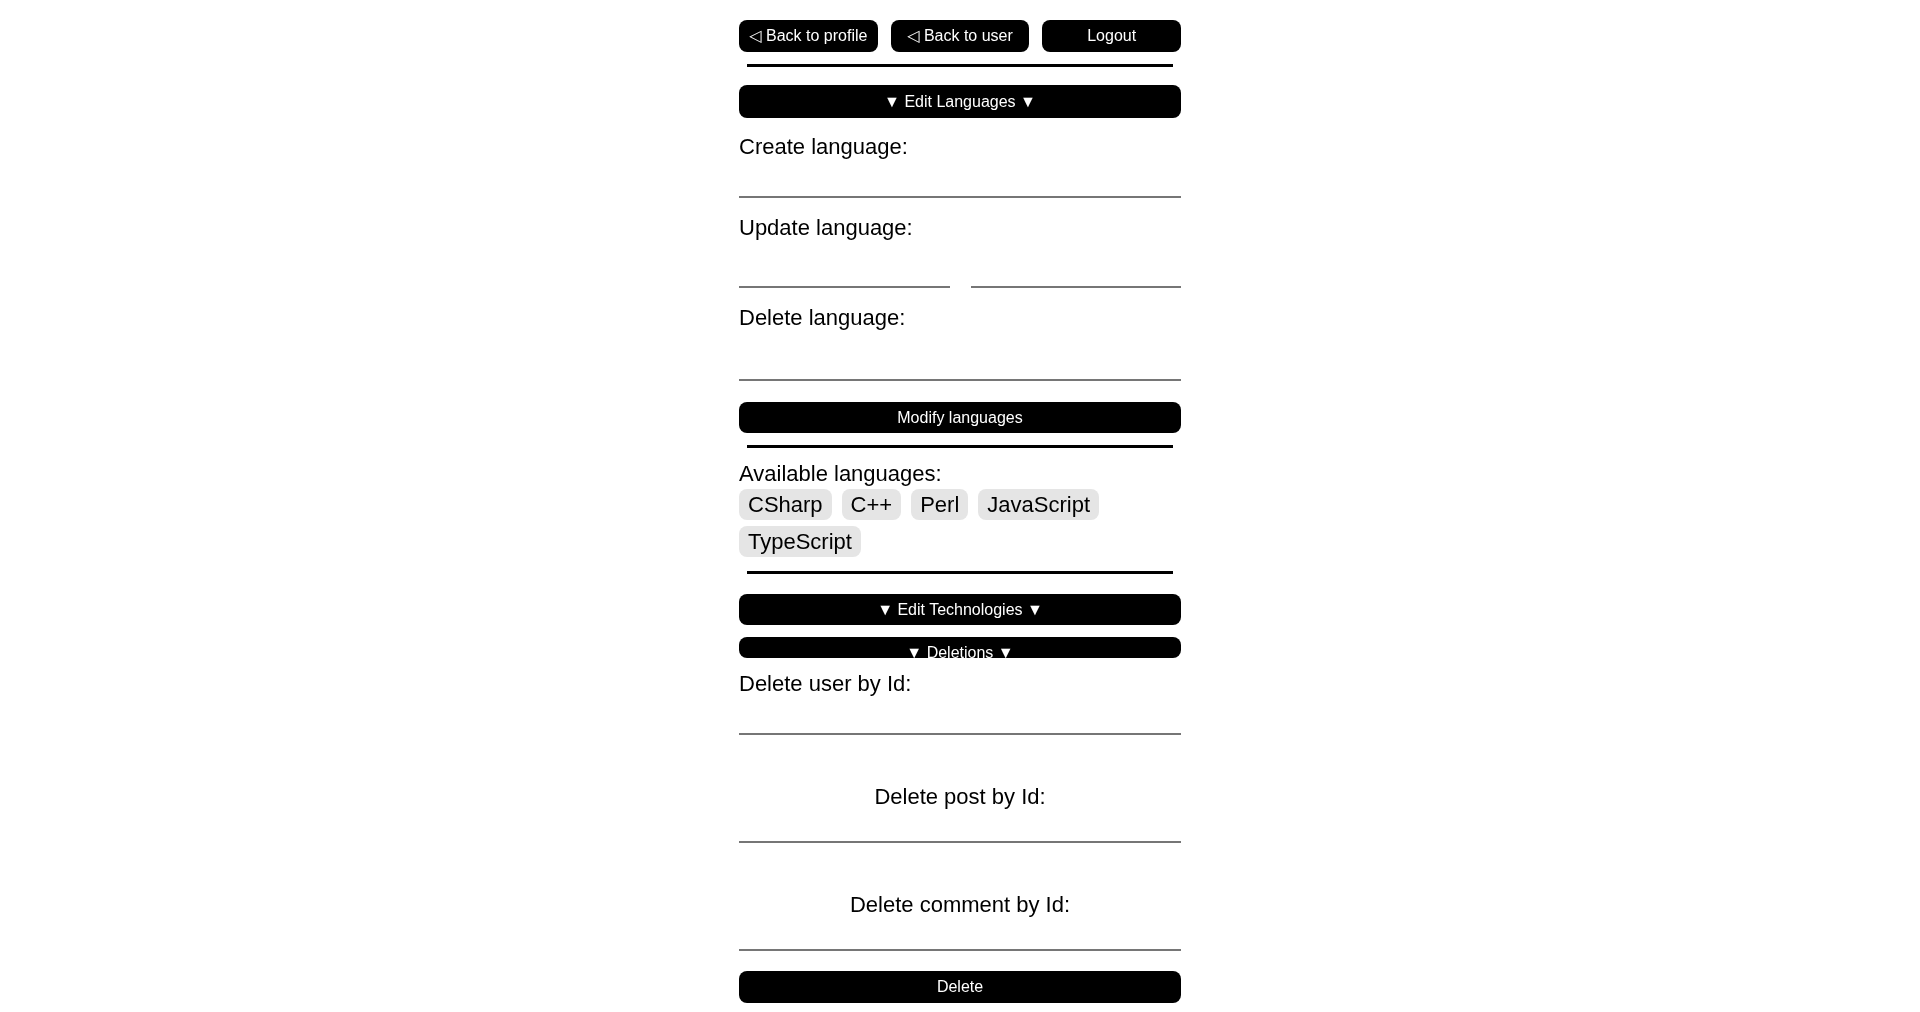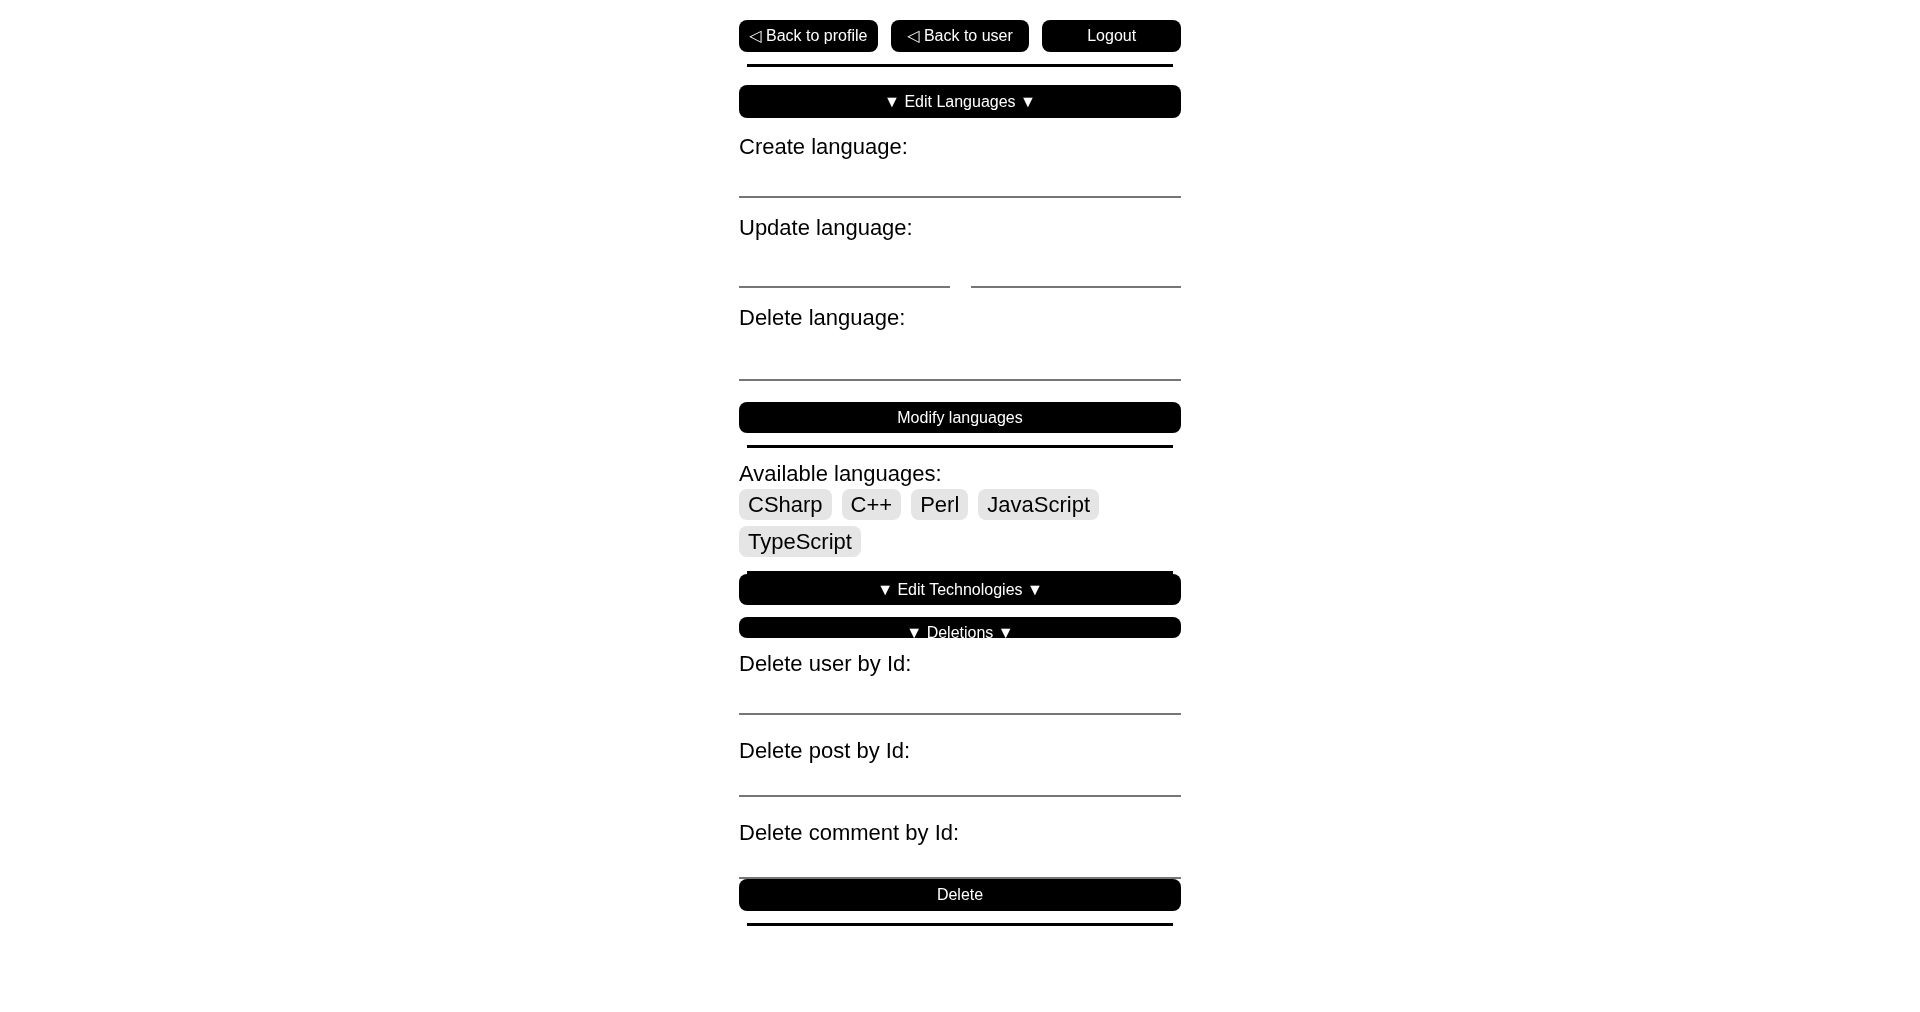--- a/index.html
+++ b/index.html
@@ -57,23 +57,23 @@
     font-family: inherit;
     font-size: 22px;
     border-radius: 0;
   }
   .mt5  { margin-top: 5px; }
   .mt12 { margin-top: 12px; }
   .mt15 { margin-top: 15px; }
   .mt16 { margin-top: 16px; }
   .mt17 { margin-top: 12px; }
   .mt18 { margin-top: 18px; }
-  .mt20 { }
+  .mt20 { margin-top: 20px; }
   .mt21 { margin-top: 21px; }
-  .mt30 { margin-top: 22px; }
+  .mt30 { margin-top: 48px; text-align: center; }
   .mt4  { margin-top: 4px; }
   .mt0  { margin-top: 0; }
   .update-row { display: flex; gap: 21px; margin-top: 13px; }
   .update-row input { flex: 1; }
   .tags {
     display: flex;
     flex-wrap: wrap;
     gap: 6px 10px;
     margin-top: 2px;
   }

